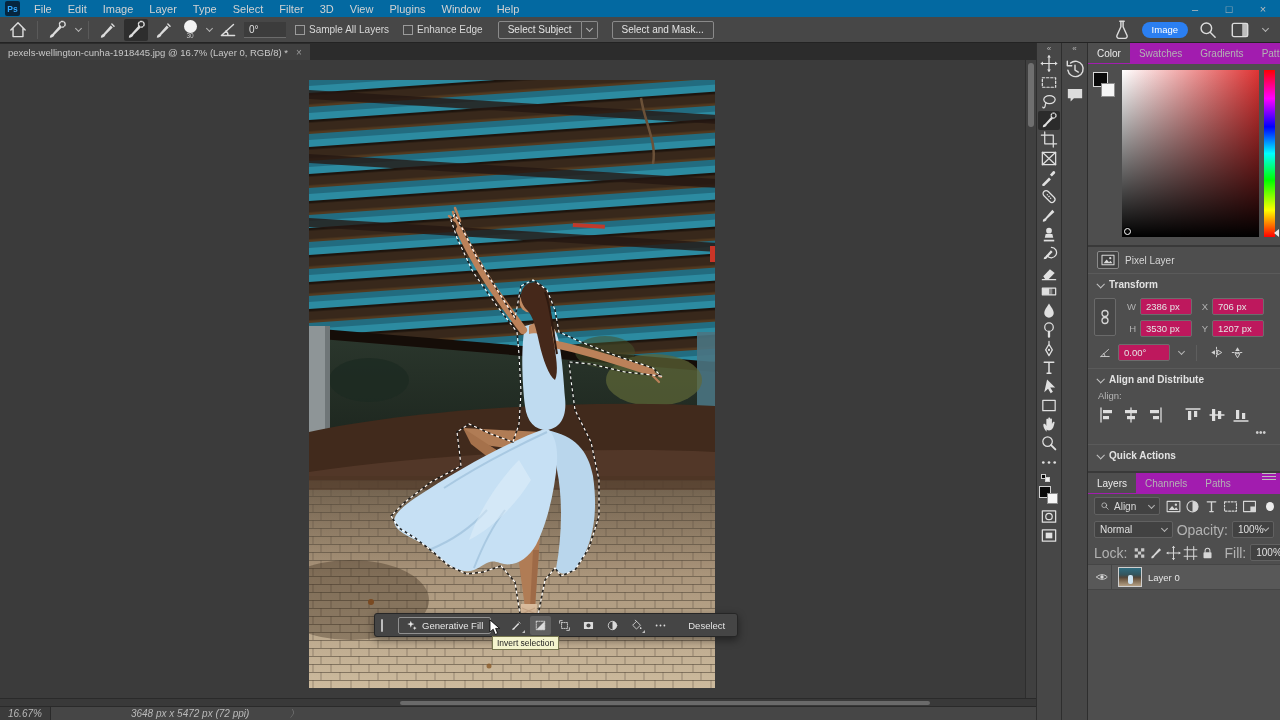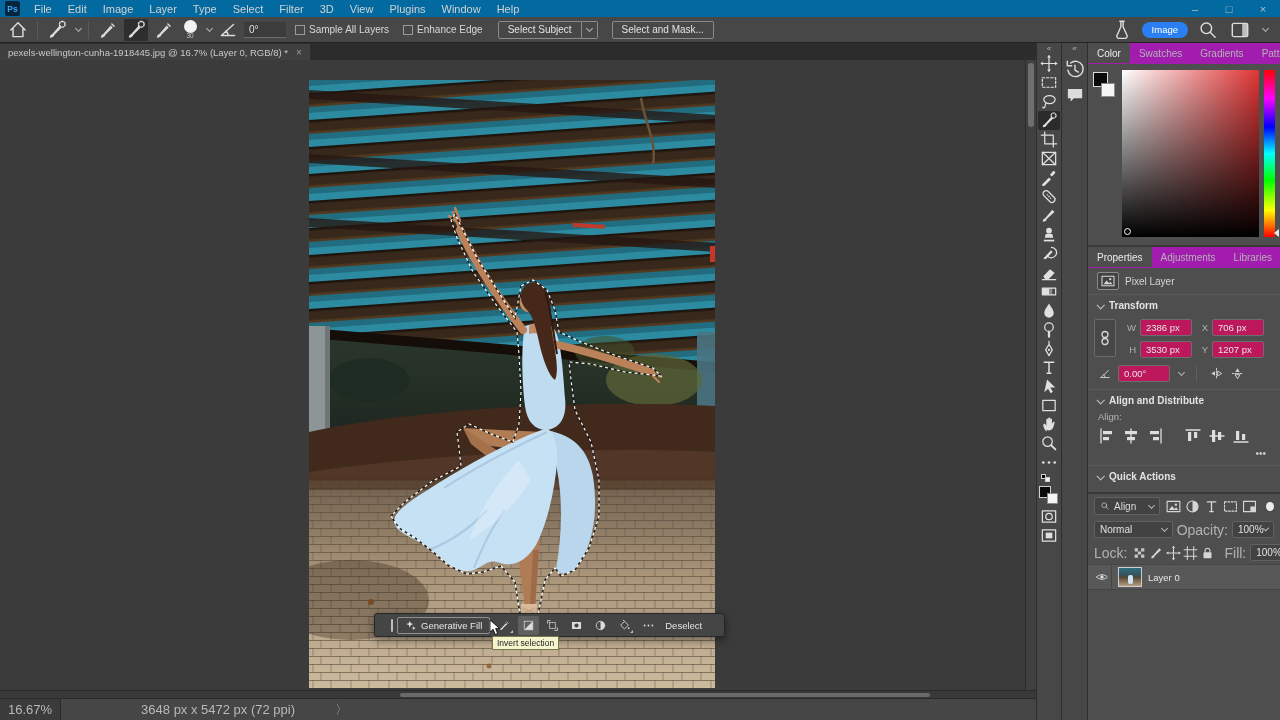--- a/index.html
+++ b/index.html
@@ -39,27 +39,27 @@
   .tabbar { height:17px; background:#2c2c2c; display:flex; align-items:flex-end; flex:0 0 auto; }
   .doc-tab { background:#404040; height:16px; display:flex; align-items:center; padding:0 8px; font-size:9.5px; color:#c9c9c9; gap:8px; }
   .doc-tab .x { color:#9a9a9a; font-size:10px; }
   .canvas-wrap { flex:1; position:relative; background:#3b3b3b; overflow:hidden; }
   .photo-box { position:absolute; left:309px; top:20px; width:406px; height:608px; }
   .photo-box svg { display:block; width:406px; height:608px; }
   .vscroll { position:absolute; right:0; top:0; bottom:0; width:11px; background:#404040; border-left:1px solid #2e2e2e; }
   .vthumb { position:absolute; left:2px; right:2px; top:3px; height:64px; background:#6f6f6f; border-radius:3px; }
   .hscroll { height:8px; background:#393939; border-top:1px solid #2a2a2a; position:relative; flex:0 0 auto; }
   .hthumb { position:absolute; top:2px; left:400px; width:530px; height:4px; background:#6a6a6a; border-radius:2px; }
-  .statusbar { height:22px; background:#464646; border-top:1px solid #2a2a2a; display:flex; align-items:center; font-size:13px; color:#b9b9b9; flex:0 0 auto; }
+  .statusbar { height:14px; background:#464646; border-top:1px solid #2a2a2a; display:flex; align-items:center; font-size:10px; color:#b9b9b9; flex:0 0 auto;font-style:italic; }
   .zoom-box { background:#3b3b3b; border-right:1px solid #2a2a2a; height:100%; display:flex; align-items:center; padding:0 8px; min-width:48px; }
   .doc-info { margin-left:80px; }
   .status-chev { margin-left:40px; color:#9a9a9a; }
 
   
-  .ctx-bar { position:absolute; left:374px; top:553px; height:24px; background:#454545; border:1px solid #262626; border-radius:3px; box-shadow:0 3px 8px rgba(0,0,0,.45); display:flex; align-items:center; padding:0 16px; gap:0; }
+  .ctx-bar { position:absolute; left:374px; top:553px; height:24px; background:#454545; border:1px solid #262626; border-radius:3px; box-shadow:0 3px 8px rgba(0,0,0,.45); display:flex; align-items:center; padding:0 6px; gap:11px; }
   .ctx-handle { width:2px; height:13px; background:#bdbdbd; border-radius:1px; margin-right:4px; }
   .ctx-genfill { border:1px solid #909090; border-radius:2px; height:17px; display:flex; align-items:center; gap:4px; padding:0 7px; font-size:9.5px; color:#e6e6e6; margin-right:4px; }
   .tb-btn { width:21px; height:19px; display:flex; align-items:center; justify-content:center; color:#dcdcdc; border-radius:2px; position:relative; }
   .tb-btn.hov { background:#5f5f5f; }
   .tb-btn .corner { position:absolute; right:2px; bottom:2px; width:0; height:0; border-left:3px solid transparent; border-bottom:3px solid #bdbdbd; }
   .ctx-deselect { font-size:9.5px; color:#e3e3e3; padding:0 6px; }
   .tooltip { position:absolute; left:492px; top:576px; background:#f4f4cd; border:1px solid #77774f; color:#1d1d1d; font-size:8.5px; padding:1px 4px; white-space:nowrap; }
   .cursor { position:absolute; left:489px; top:559px; width:12px; height:17px; pointer-events:none; }
 
   
@@ -630,25 +630,20 @@
           <div class="sat-field">
             <div class="sat-pick"></div>
           </div>
           <div class="hue-strip">
             <div class="hue-pick"></div>
           </div>
         </div>
       </div>
 
       <div class="panel">
-        <div class="ptabs" id="prop-tabs">
-            <div class="ptab on">Properties</div>
-            <div class="ptab">Adjustments</div>
-            <div class="ptab">Libraries</div>
-          </div>
         <div class="prow">
           <div class="pixel-icon">
               <svg class="ic" viewBox="0 0 20 20" fill="none" stroke-width="1.3" stroke-linecap="round" stroke-linejoin="round" style="width:100%;height:100%">
                 <rect x="2.5" y="4" width="15" height="12" stroke="currentColor"></rect>
                 <circle cx="12.8" cy="7.8" r="1.4" fill="currentColor"></circle>
                 <path d="M4.5 14l3.8-4.6 3 3.4 1.8-1.8 2.4 3z" fill="currentColor"></path>
               </svg>
             </div>
           <span>Pixel Layer</span>
         </div>
@@ -750,20 +745,30 @@
           </div>
         <div class="dots-row">•••</div>
         <div class="sect-div"></div>
         <div class="sect-head" style="padding-bottom:10px">
           <span class="dchev"></span>
           <span>Quick Actions</span>
         </div>
       </div>
 
       <div class="panel layers-panel">
+        <div class="ptabs" id="layer-tabs">
+            <div class="ptab on">Layers</div>
+            <div class="ptab">Channels</div>
+            <div class="ptab">Paths</div>
+            <div class="ptab-menu">
+              <i></i>
+              <i></i>
+              <i></i>
+            </div>
+          </div>
         <div class="lrow">
           <div class="kind-box">
             <span style="width:10px;height:10px;display:inline-flex">
                 <svg class="ic" viewBox="0 0 20 20" fill="none" stroke-width="1.3" stroke-linecap="round" stroke-linejoin="round" style="width:100%;height:100%">
                   <circle cx="8.5" cy="8.5" r="4.8" stroke="currentColor"></circle>
                   <path d="M12.2 12.2l4.3 4.3" stroke="currentColor"></path>
                 </svg>
               </span>
             <span style="flex:1">Align</span>
             <span class="chev" style="margin:0 0 2px 0"></span>

